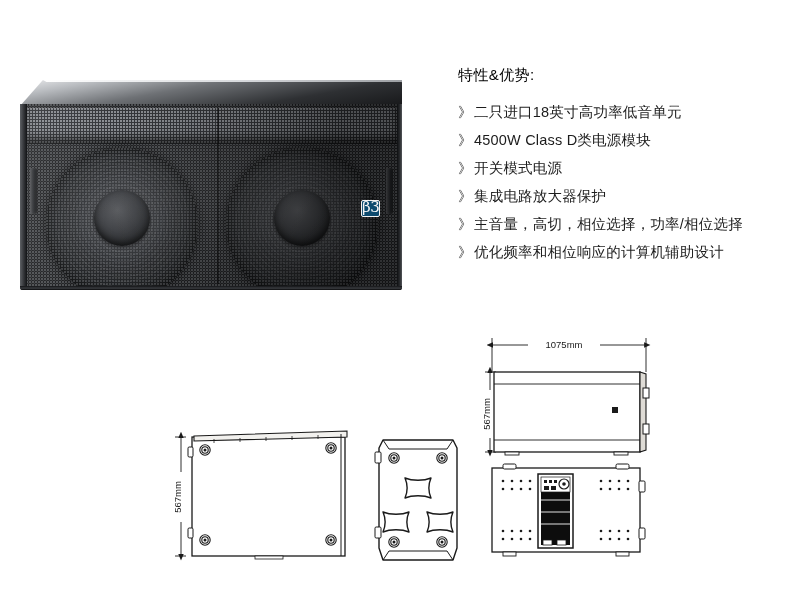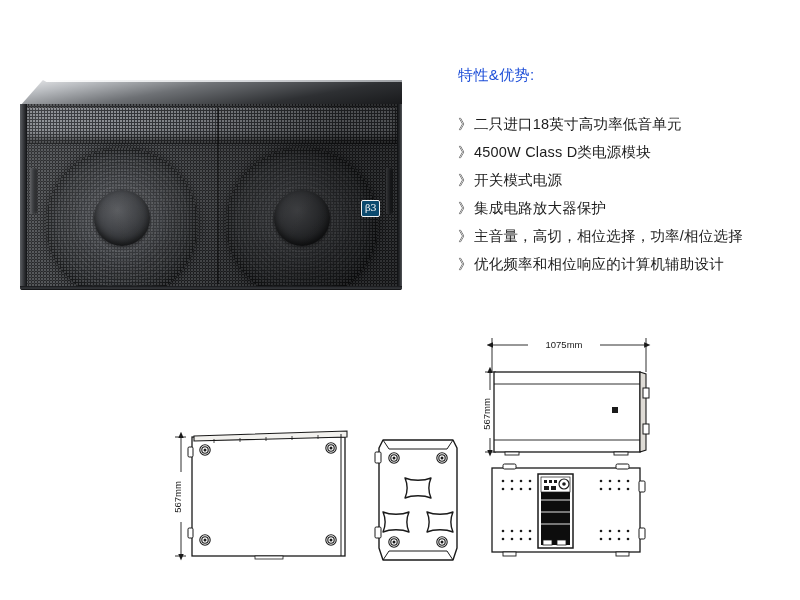--- a/index.html
+++ b/index.html
@@ -160,38 +160,38 @@
   .handle-l { left: 10px; top: 64px; }
   .handle-r { right: 9px; top: 64px; }
   .brand-badge {
     position: absolute;
     right: 22px; top: 96px;
     width: 17px; height: 15px;
     border: 1.4px solid #f2f2f2;
     border-radius: 2px;
     background: #0c4a6e;
     color: #f5f5f5;
-    font-size: 10px;
+    font-size: 15px;
     line-height: 13px;
     text-align: center;
     font-family: "DejaVu Serif", serif;
     letter-spacing: -0.5px;
   }
 
   
   #features {
     position: absolute;
     left: 458px;
     top: 66px;
     width: 330px;
   }
   #features-title {
     font-size: 15px;
-    color: #1d4ed8;
-    margin-bottom: 30px;
+    color: #000000;
+    margin-bottom: 18px;
     letter-spacing: 0.4px;
   }
   .feature-row {
     display: flex;
     align-items: baseline;
     margin-bottom: 9px;
     font-size: 14.5px;
     color: #1c1c1c;
     letter-spacing: 0.2px;
   }

